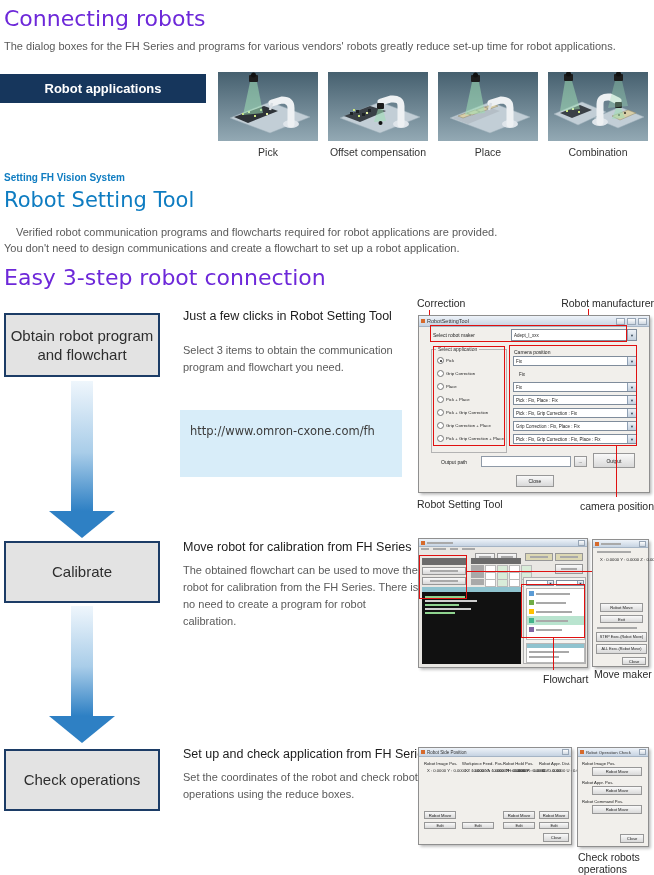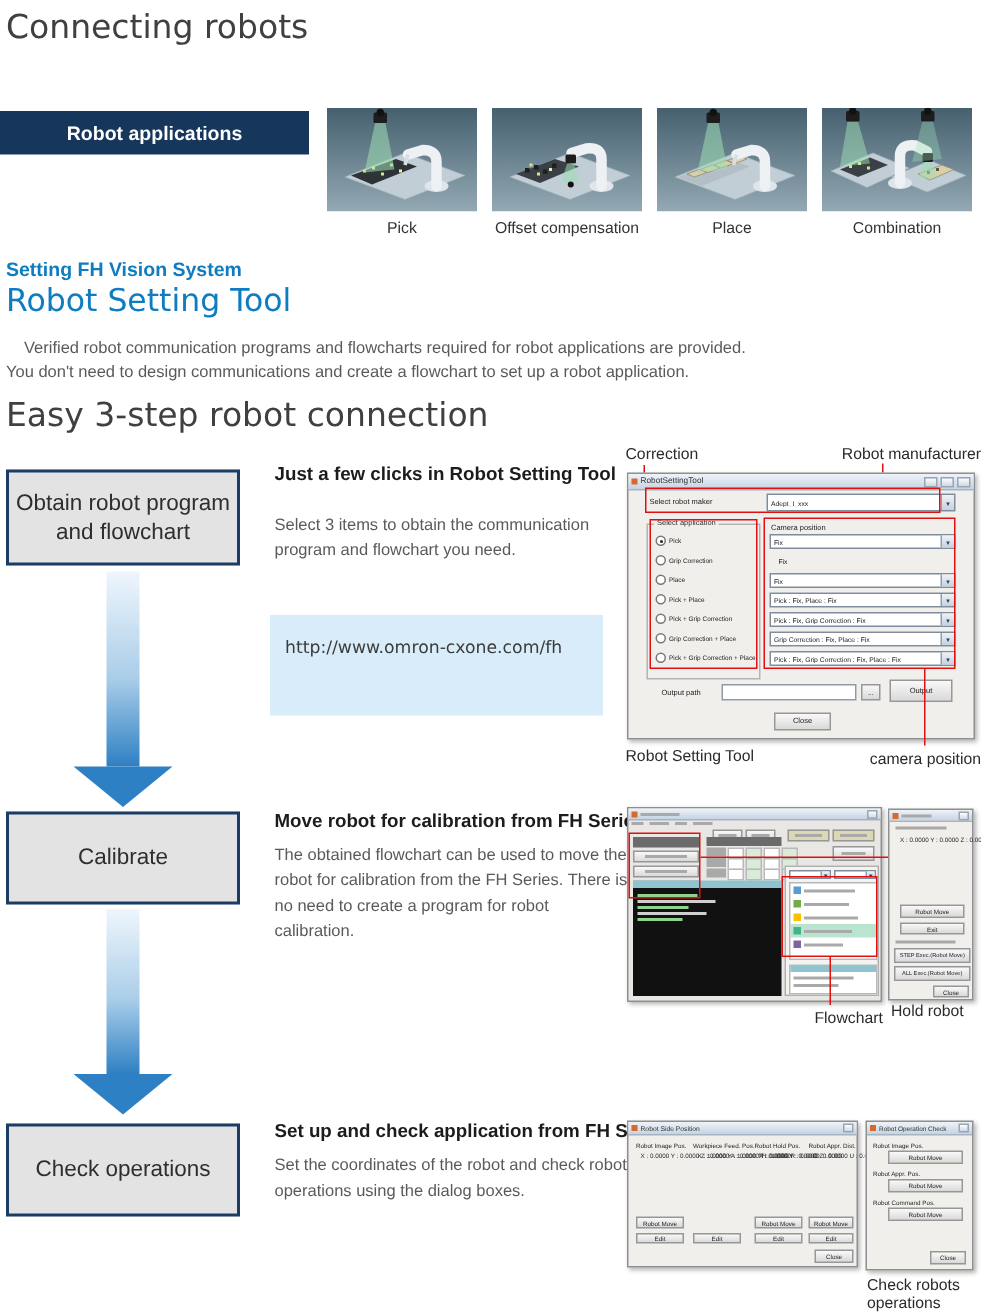--- a/index.html
+++ b/index.html
@@ -1,22 +1,22 @@
 <!DOCTYPE html>
 <html><head>
 <meta charset="utf-8">
 <style>
   html,body{margin:0;padding:0;background:#fff}
   #canvas{position:relative;width:654px;height:875px;background:#fff;font-family:"Liberation Sans",sans-serif;overflow:hidden}
   .p{position:absolute;box-sizing:border-box}
-  .t-h1{font-family:"DejaVu Sans",sans-serif;font-size:22px;color:#404040;white-space:nowrap}
+  .t-h1{font-family:"DejaVu Sans",sans-serif;font-size:22px;color:#6d28d9;white-space:nowrap}
   .t-h2{font-family:"DejaVu Sans",sans-serif;font-size:21px;color:#0e7cc1;white-space:nowrap}
-  .t-kicker{font-size:13px;font-weight:bold;color:#0e7cc1;white-space:nowrap}
+  .t-kicker{font-size:10px;font-weight:bold;color:#0e7cc1;white-space:nowrap}
   .t-body{font-size:11px;color:#5a5a5a}
-  .t-bold{font-size:12.5px;font-weight:bold;color:#1c1c1c;white-space:nowrap}
+  .t-bold{font-size:12.5px;font-weight:normal;color:#1c1c1c;white-space:nowrap}
   .t-cap{font-size:10.5px;color:#2a2a2a}
   .banner{background:#16365c;color:#fff;font-weight:bold;font-size:13px;display:flex;align-items:center;justify-content:center}
   .imglabel{font-size:10.5px;color:#333;text-align:center}
   .stepbox{background:#e3e3e3;border:2px solid #1c3c66;color:#2e2e2e;font-size:15px;display:flex;align-items:center;justify-content:center;text-align:center;line-height:1.3}
   .arrow-bar{background:linear-gradient(180deg,#eff6fc 0%,#a9cde9 55%,#2e80c4 100%)}
   .arrow-head{width:0;height:0;border-left:33px solid transparent;border-right:33px solid transparent;border-top:27px solid #2e80c4}
   .note{background:#d8edf9;color:#4f4f4f;font-size:10.5px;line-height:15px;padding:11px 10px}
   .note .url{font-family:"DejaVu Sans",sans-serif;font-size:11.5px;color:#3b3b3b;margin-top:3px}
   
   .win{background:#f1efeb;border:1px solid #8f8f8f;box-shadow:1.5px 1.5px 3px rgba(0,0,0,.3)}
@@ -47,20 +47,21 @@
   .console{background:#111}
   .fcitem{display:flex;align-items:center;gap:2px;padding:1px 2px;height:9px;box-sizing:border-box}
   .fcic{width:5px;height:5px;flex:0 0 auto}
 </style>
 </head>
 <body>
 
 <div id="canvas">
 
   <div class="p t-h1" style="left:4px;top:6px">Connecting robots</div>
+  <div class="p t-body" style="left:4px;top:40px;width:640px">The dialog boxes for the FH Series and programs for various vendors' robots greatly reduce set-up time for robot applications.</div>
 
   <div class="p banner" style="left:0;top:74px;width:206px;height:29px">
     <span>Robot applications</span>
   </div>
 
   <div class="p" style="left:218px;top:72px;width:100px;height:69px">
     <svg width="100" height="69">
       <defs>
           <linearGradient id="bg1" x1="0" y1="0" x2="0" y2="1">
             <stop offset="0" stop-color="#46606f"></stop>
@@ -400,31 +401,31 @@
 U :   0.0000
 V :   0.0000
 R :   0.0000</div>
     <div class="p mbtn f42" style="left:7px;top:63px;width:43px;height:9px">Robot Move</div>
     <div class="p mbtn f42" style="left:7px;top:75px;width:43px;height:8px">Exit</div>
     <div class="p sk" style="left:4px;top:87px;width:40px;height:2px"></div>
     <div class="p mbtn" style="left:3px;top:92px;width:51px;height:10px;font-size:3.8px">STEP Exec.(Robot Move)</div>
     <div class="p mbtn" style="left:3px;top:104px;width:51px;height:10px;font-size:3.8px">ALL Exec.(Robot Move)</div>
     <div class="p mbtn f42" style="left:29px;top:117px;width:24px;height:8px">Close</div>
   </div>
-  <div class="p t-cap" style="left:594px;top:668px">Hold robot</div>
+  <div class="p t-cap" style="left:594px;top:668px">Move maker</div>
   <div class="p t-cap" style="left:543px;top:673px">Flowchart</div>
 
   <div class="p arrow-bar" style="left:71px;top:606px;width:22px;height:110px"></div>
   <div class="p arrow-head" style="left:49px;top:716px"></div>
 
   <div class="p stepbox" style="left:4px;top:749px;width:156px;height:62px">
     <span>Check operations</span>
   </div>
   <div class="p t-bold" style="left:183px;top:747px">Set up and check application from FH Series</div>
-  <div class="p t-body" style="left:183px;top:769px;width:238px;line-height:17px">Set the coordinates of the robot and check robot operations using the dialog boxes.</div>
+  <div class="p t-body" style="left:183px;top:769px;width:238px;line-height:17px">Set the coordinates of the robot and check robot operations using the reduce boxes.</div>
 
   <div class="p win" style="left:418px;top:747px;width:154px;height:98px">
     <div class="tbar" style="height:9px">
       <span class="tico"></span>
       <span class="ttl" style="font-size:4.5px">Robot Side Position</span>
       <span class="wbtn" style="width:5px;height:4px"></span>
     </div>
     <div class="p f42" style="left:5px;top:13px">Robot Image Pos.</div>
     <div class="p f42" style="left:43px;top:13px">Workpiece Feed. Pos.</div>
     <div class="p f42" style="left:84px;top:13px">Robot Hold Pos.</div>

